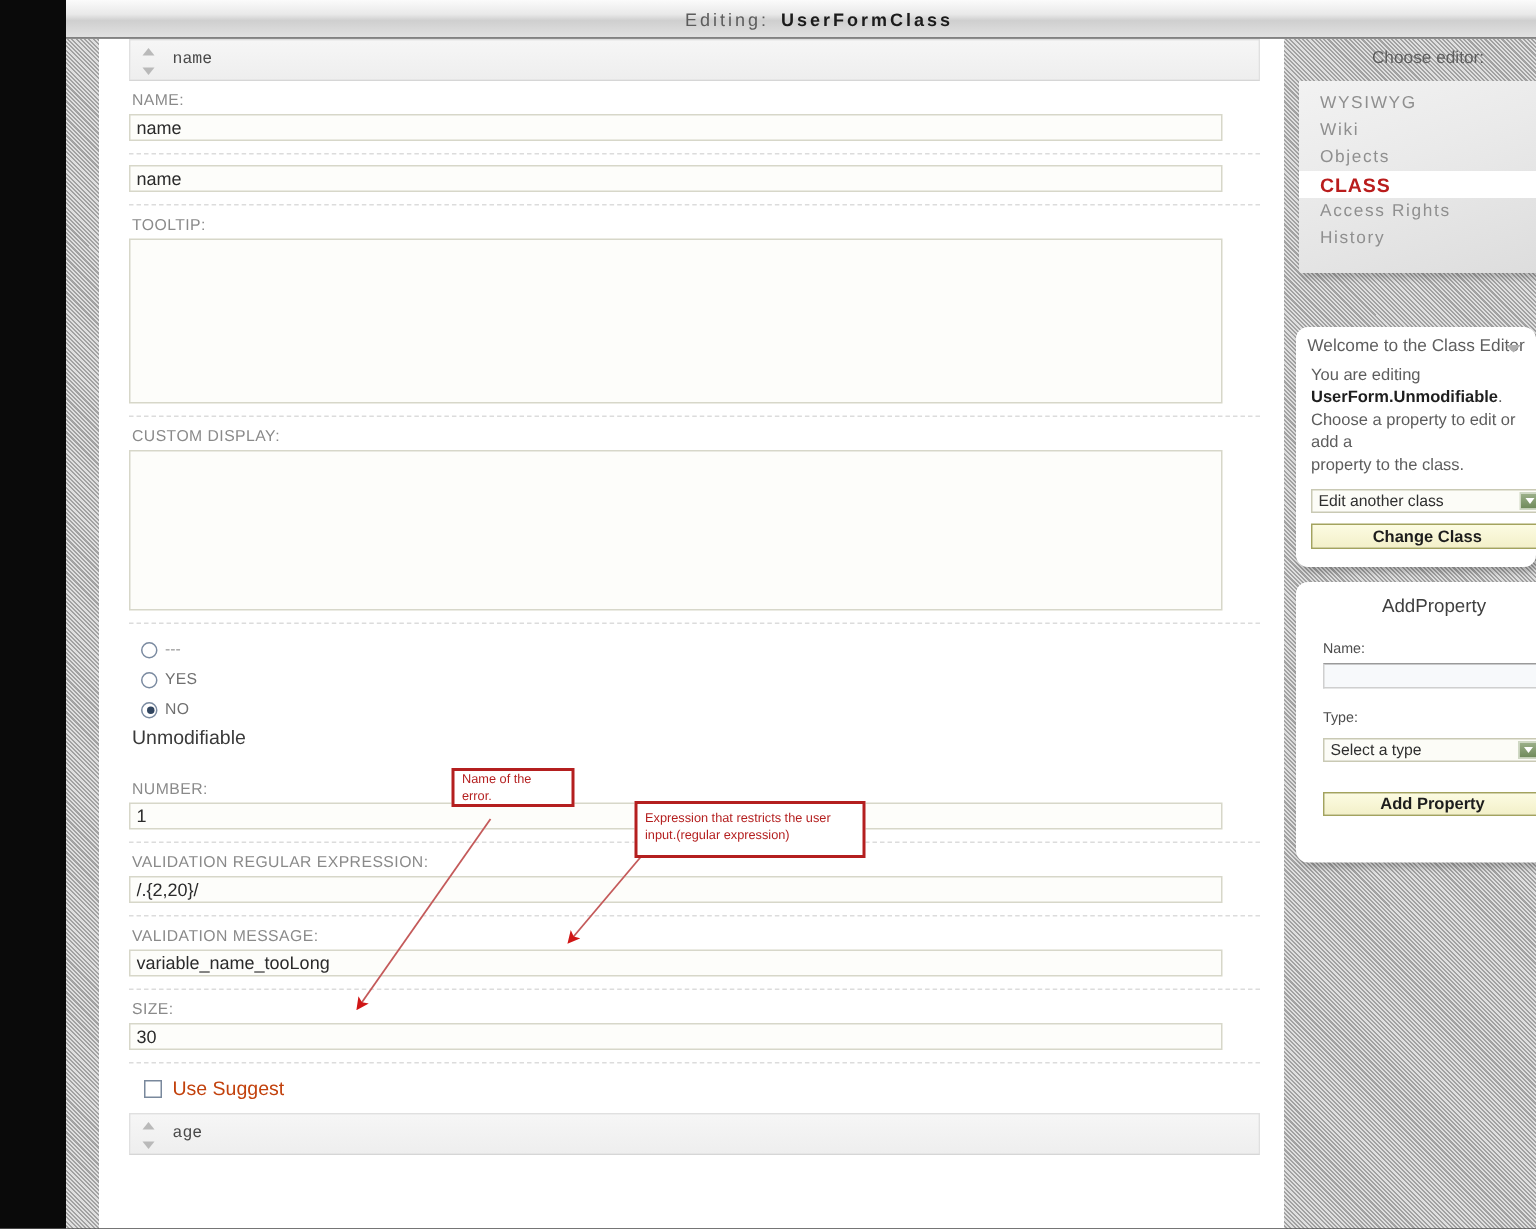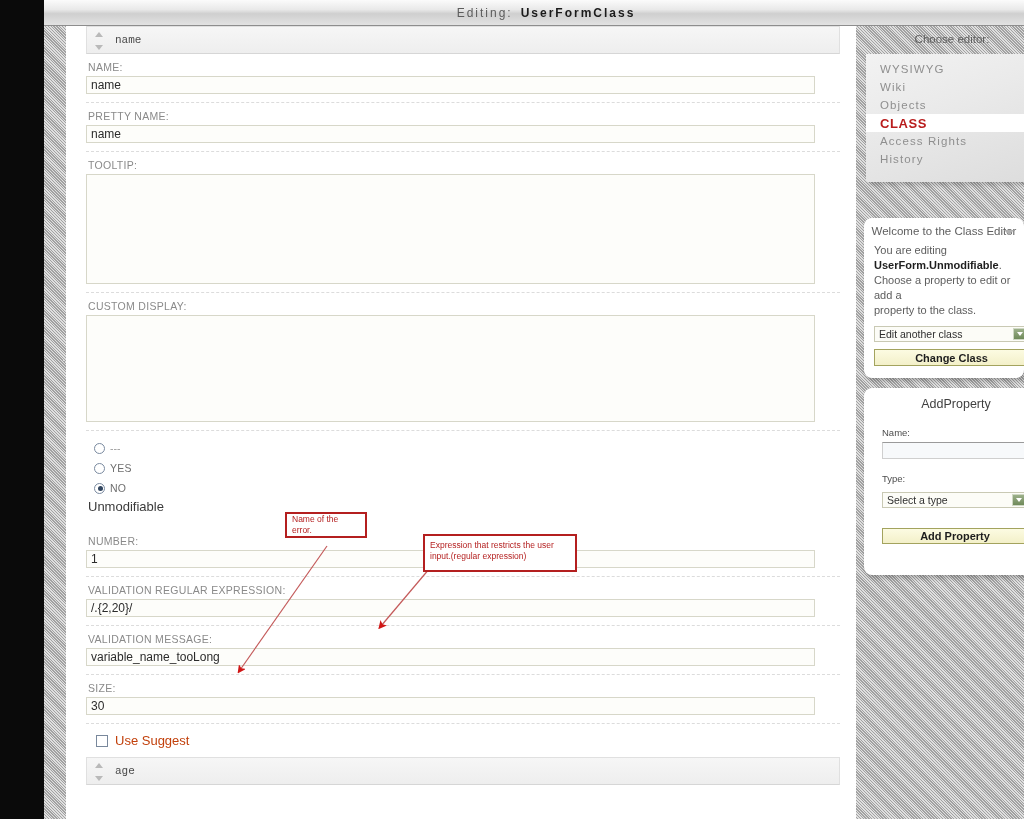--- a/index.html
+++ b/index.html
@@ -257,21 +257,21 @@
   .anno-box {
     position: absolute;
     border: 2px solid #b41f1f;
     background: #ffffff;
     color: #b41f1f;
     font-size: 8.5px;
     line-height: 11px;
     padding: 4px 5px;
     box-sizing: border-box;
   }
-  #anno-err  { left: 241px; top: 512px; width: 82px; height: 26px; display:flex;align-items:center;justify-content:center; }
+  #anno-err  { left: 257px; top: 512px; width: 82px; height: 26px; display:flex;align-items:center;justify-content:center; }
   #anno-rgx  { left: 379px; top: 534px; width: 154px; height: 38px; }
 </style>
 </head>
 <body>
 
 <div id="root">
 
   <div id="titlebar">
     <div class="tb-inner">
       <span class="tb-label">Editing:</span>
@@ -305,21 +305,20 @@
       </div>
 
       <div class="prop-body">
 
         <div class="field-row">
           <label class="flabel">NAME:</label>
           <input class="finput" type="text" value="name" style="">
         </div>
 
         <div class="field-row">
-          <label class="flabel">PRETTY NAME:</label>
           <input class="finput" type="text" value="name" style="">
         </div>
 
         <div class="field-row">
           <label class="flabel">TOOLTIP:</label>
           <textarea class="ftext tall" style=""></textarea>
         </div>
 
         <div class="field-row">
           <label class="flabel">CUSTOM DISPLAY:</label>

